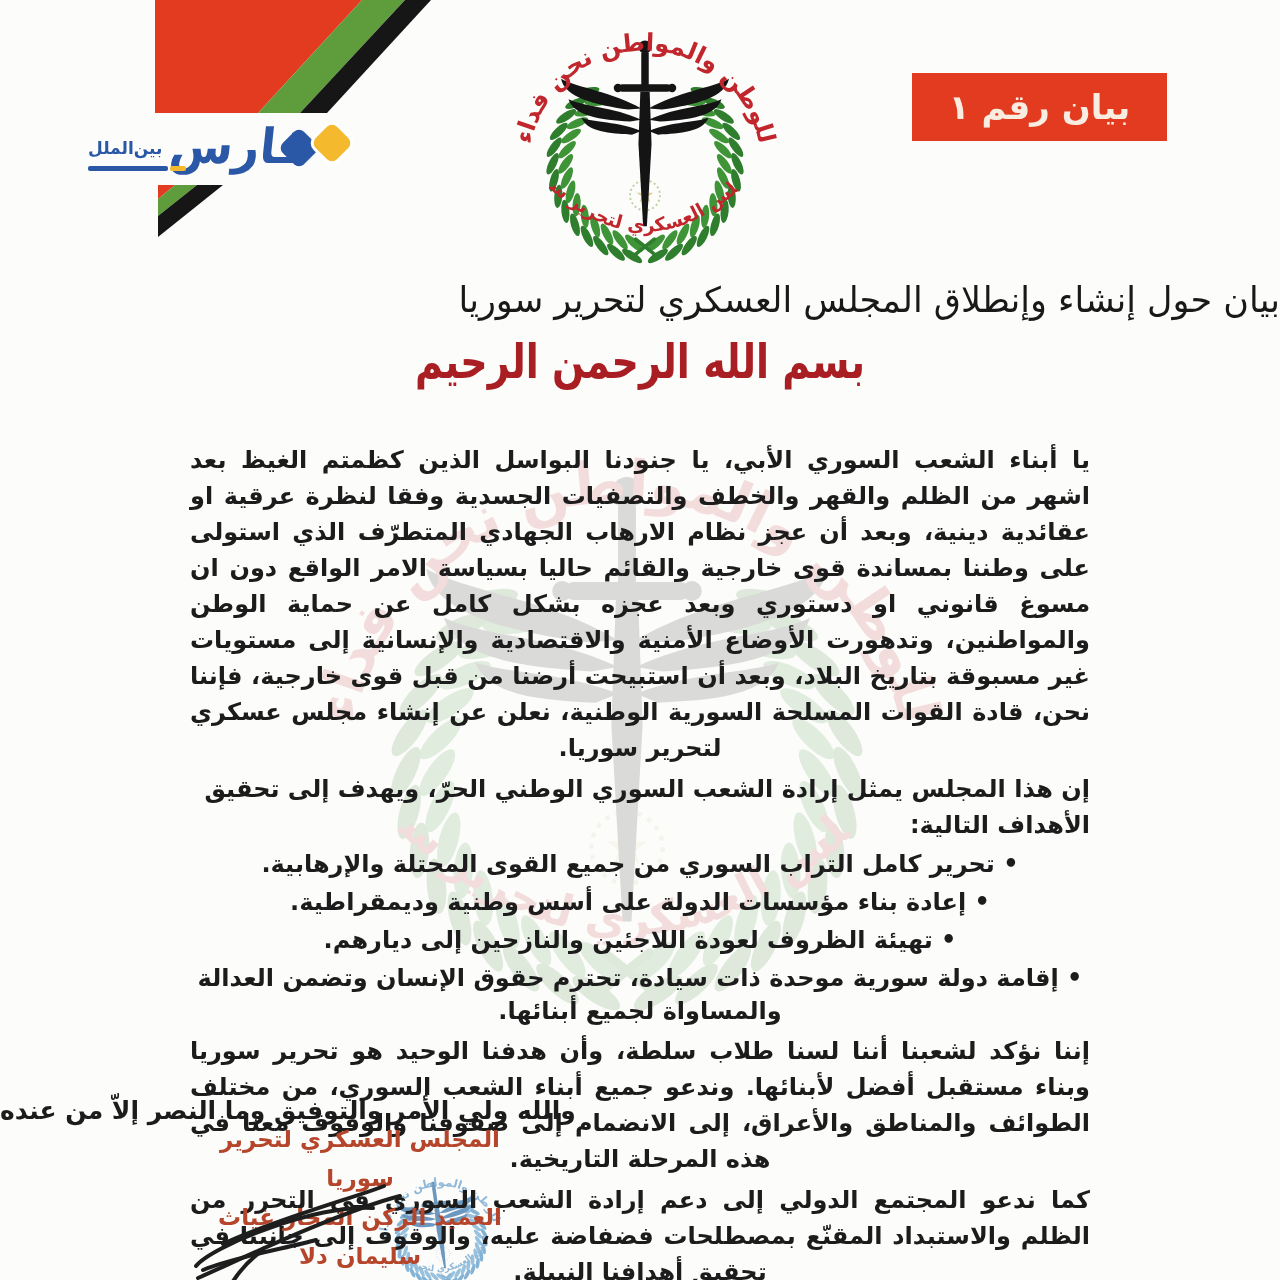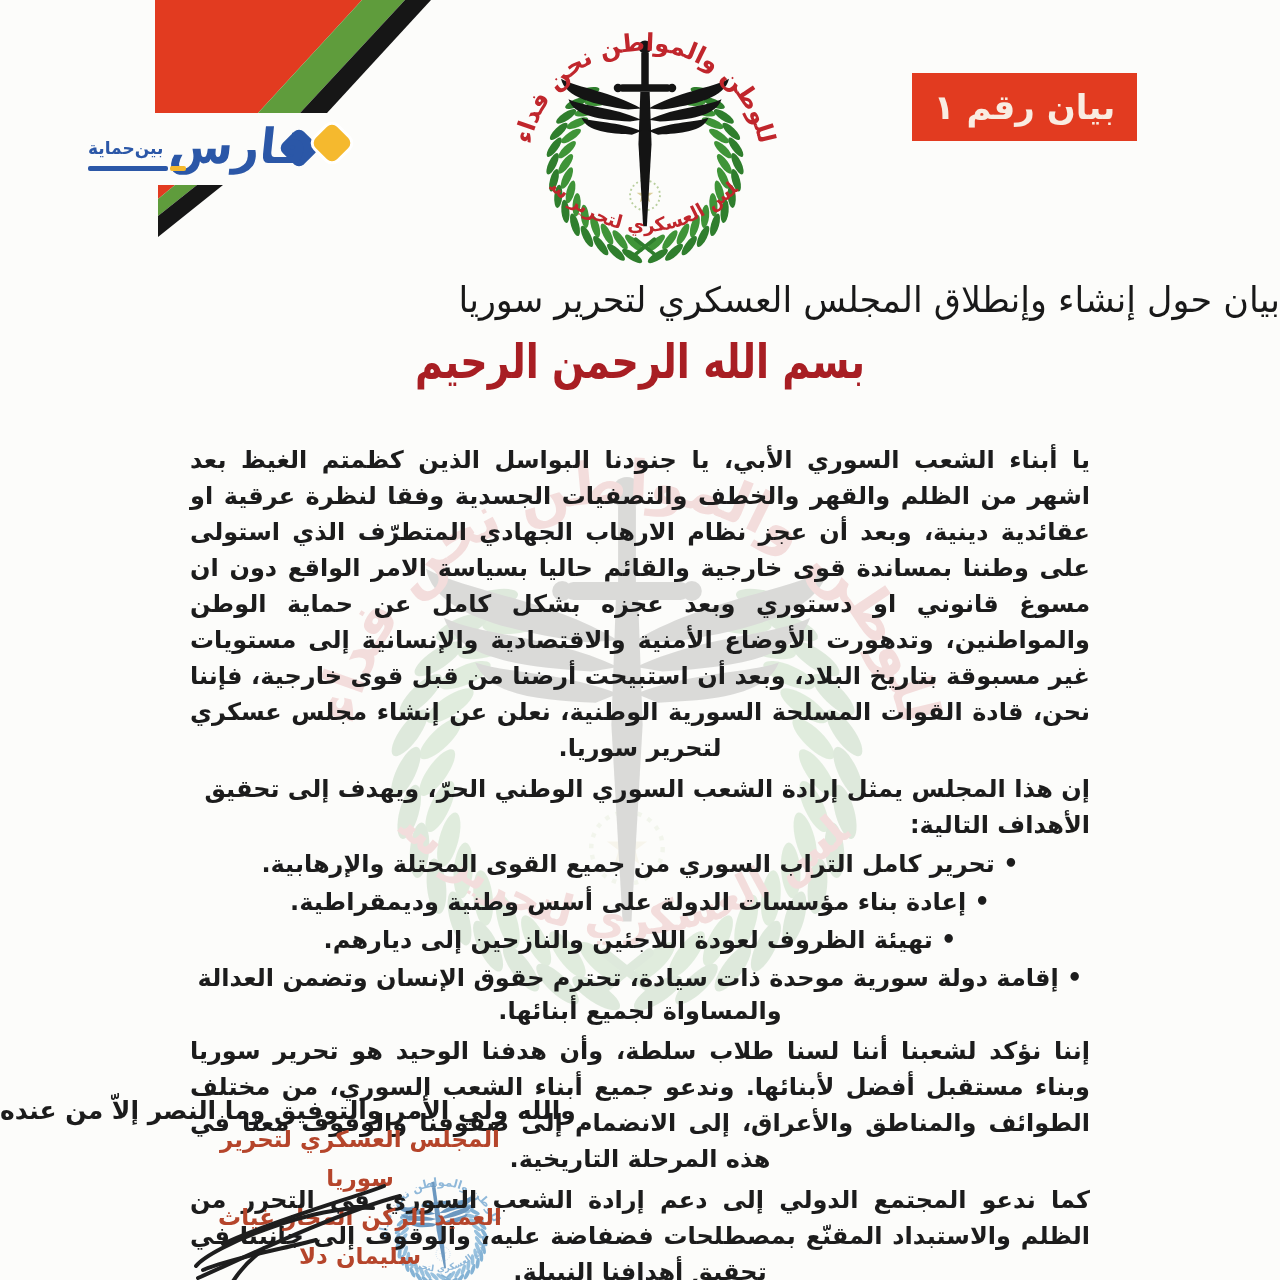--- a/index.html
+++ b/index.html
@@ -11,21 +11,21 @@
   .fars{position:absolute;left:88px;top:116px;width:270px;height:74px;z-index:3;}
   .diamond{position:absolute;width:30px;height:30px;border-radius:7px;transform:rotate(45deg);}
   .diamond.blue{left:196px;top:17px;background:#2b57a7;}
   .diamond.yellow{left:229px;top:12px;background:#f5b92e;box-shadow:0 0 0 3px #ffffff;}
   .fars-word{position:absolute;left:82px;top:0px;font-size:46px;font-weight:bold;color:#2b57a7;
              transform:skewX(-6deg) scaleY(1.05);direction:rtl;line-height:60px;}
   .fars-sub{position:absolute;left:0px;top:22px;font-size:17px;font-weight:bold;color:#2b57a7;direction:rtl;}
   .fars-line{position:absolute;left:0px;top:50px;width:80px;height:5px;background:#2b57a7;border-radius:2px;}
   .fars-line-y{position:absolute;left:82px;top:50px;width:16px;height:5px;background:#f5b92e;border-radius:2px;}
   
-  .badge{position:absolute;left:912px;top:73px;width:225px;height:68px;background:#e23b20;
+  .badge{position:absolute;left:912px;top:73px;width:255px;height:68px;background:#e23b20;
          display:flex;align-items:center;justify-content:center;color:#f9ece1;
          font-size:34px;font-weight:bold;direction:rtl;z-index:3;}
   
   .emblem-main{position:absolute;left:505px;top:4px;width:280px;height:290px;z-index:3;}
   .emblem-watermark{position:absolute;left:292px;top:390px;width:670px;height:690px;opacity:.14;z-index:0;}
   .emblem-stamp{position:absolute;left:374px;top:1164px;width:132px;height:136px;transform:rotate(-8deg);
                 opacity:.95;z-index:1;}
   .emblem-main svg,.emblem-watermark svg,.emblem-stamp svg{width:100%;height:auto;display:block;}
   
   .doc-title{position:absolute;top:280px;left:0;width:100%;text-align:right;direction:rtl;
@@ -60,21 +60,21 @@
     <rect x="0" y="113" width="440" height="72" fill="#fcfcfa"></rect>
     <polygon points="158,185 175,185 158,199" fill="#e23b20"></polygon>
     <polygon points="175,185 197,185 158,216 158,199" fill="#5f9c3c"></polygon>
     <polygon points="197,185 223,185 158,237 158,216" fill="#161616"></polygon>
   </svg>
 
   <div class="fars">
     <span class="diamond blue"></span>
     <span class="diamond yellow"></span>
     <span class="fars-word">فارس</span>
-    <span class="fars-sub">بين‌حماية</span>
+    <span class="fars-sub">بين‌الملل</span>
     <span class="fars-line"></span>
     <span class="fars-line-y"></span>
   </div>
 
   <div class="badge">بيان رقم ١</div>
 
   <div class="emblem-main">
       <svg viewBox="0 0 300 300" xmlns="http://www.w3.org/2000/svg">
         <defs>
           <path id="t0" d="M25,175 A125,125 0 1 1 275,175" fill="none"></path>

